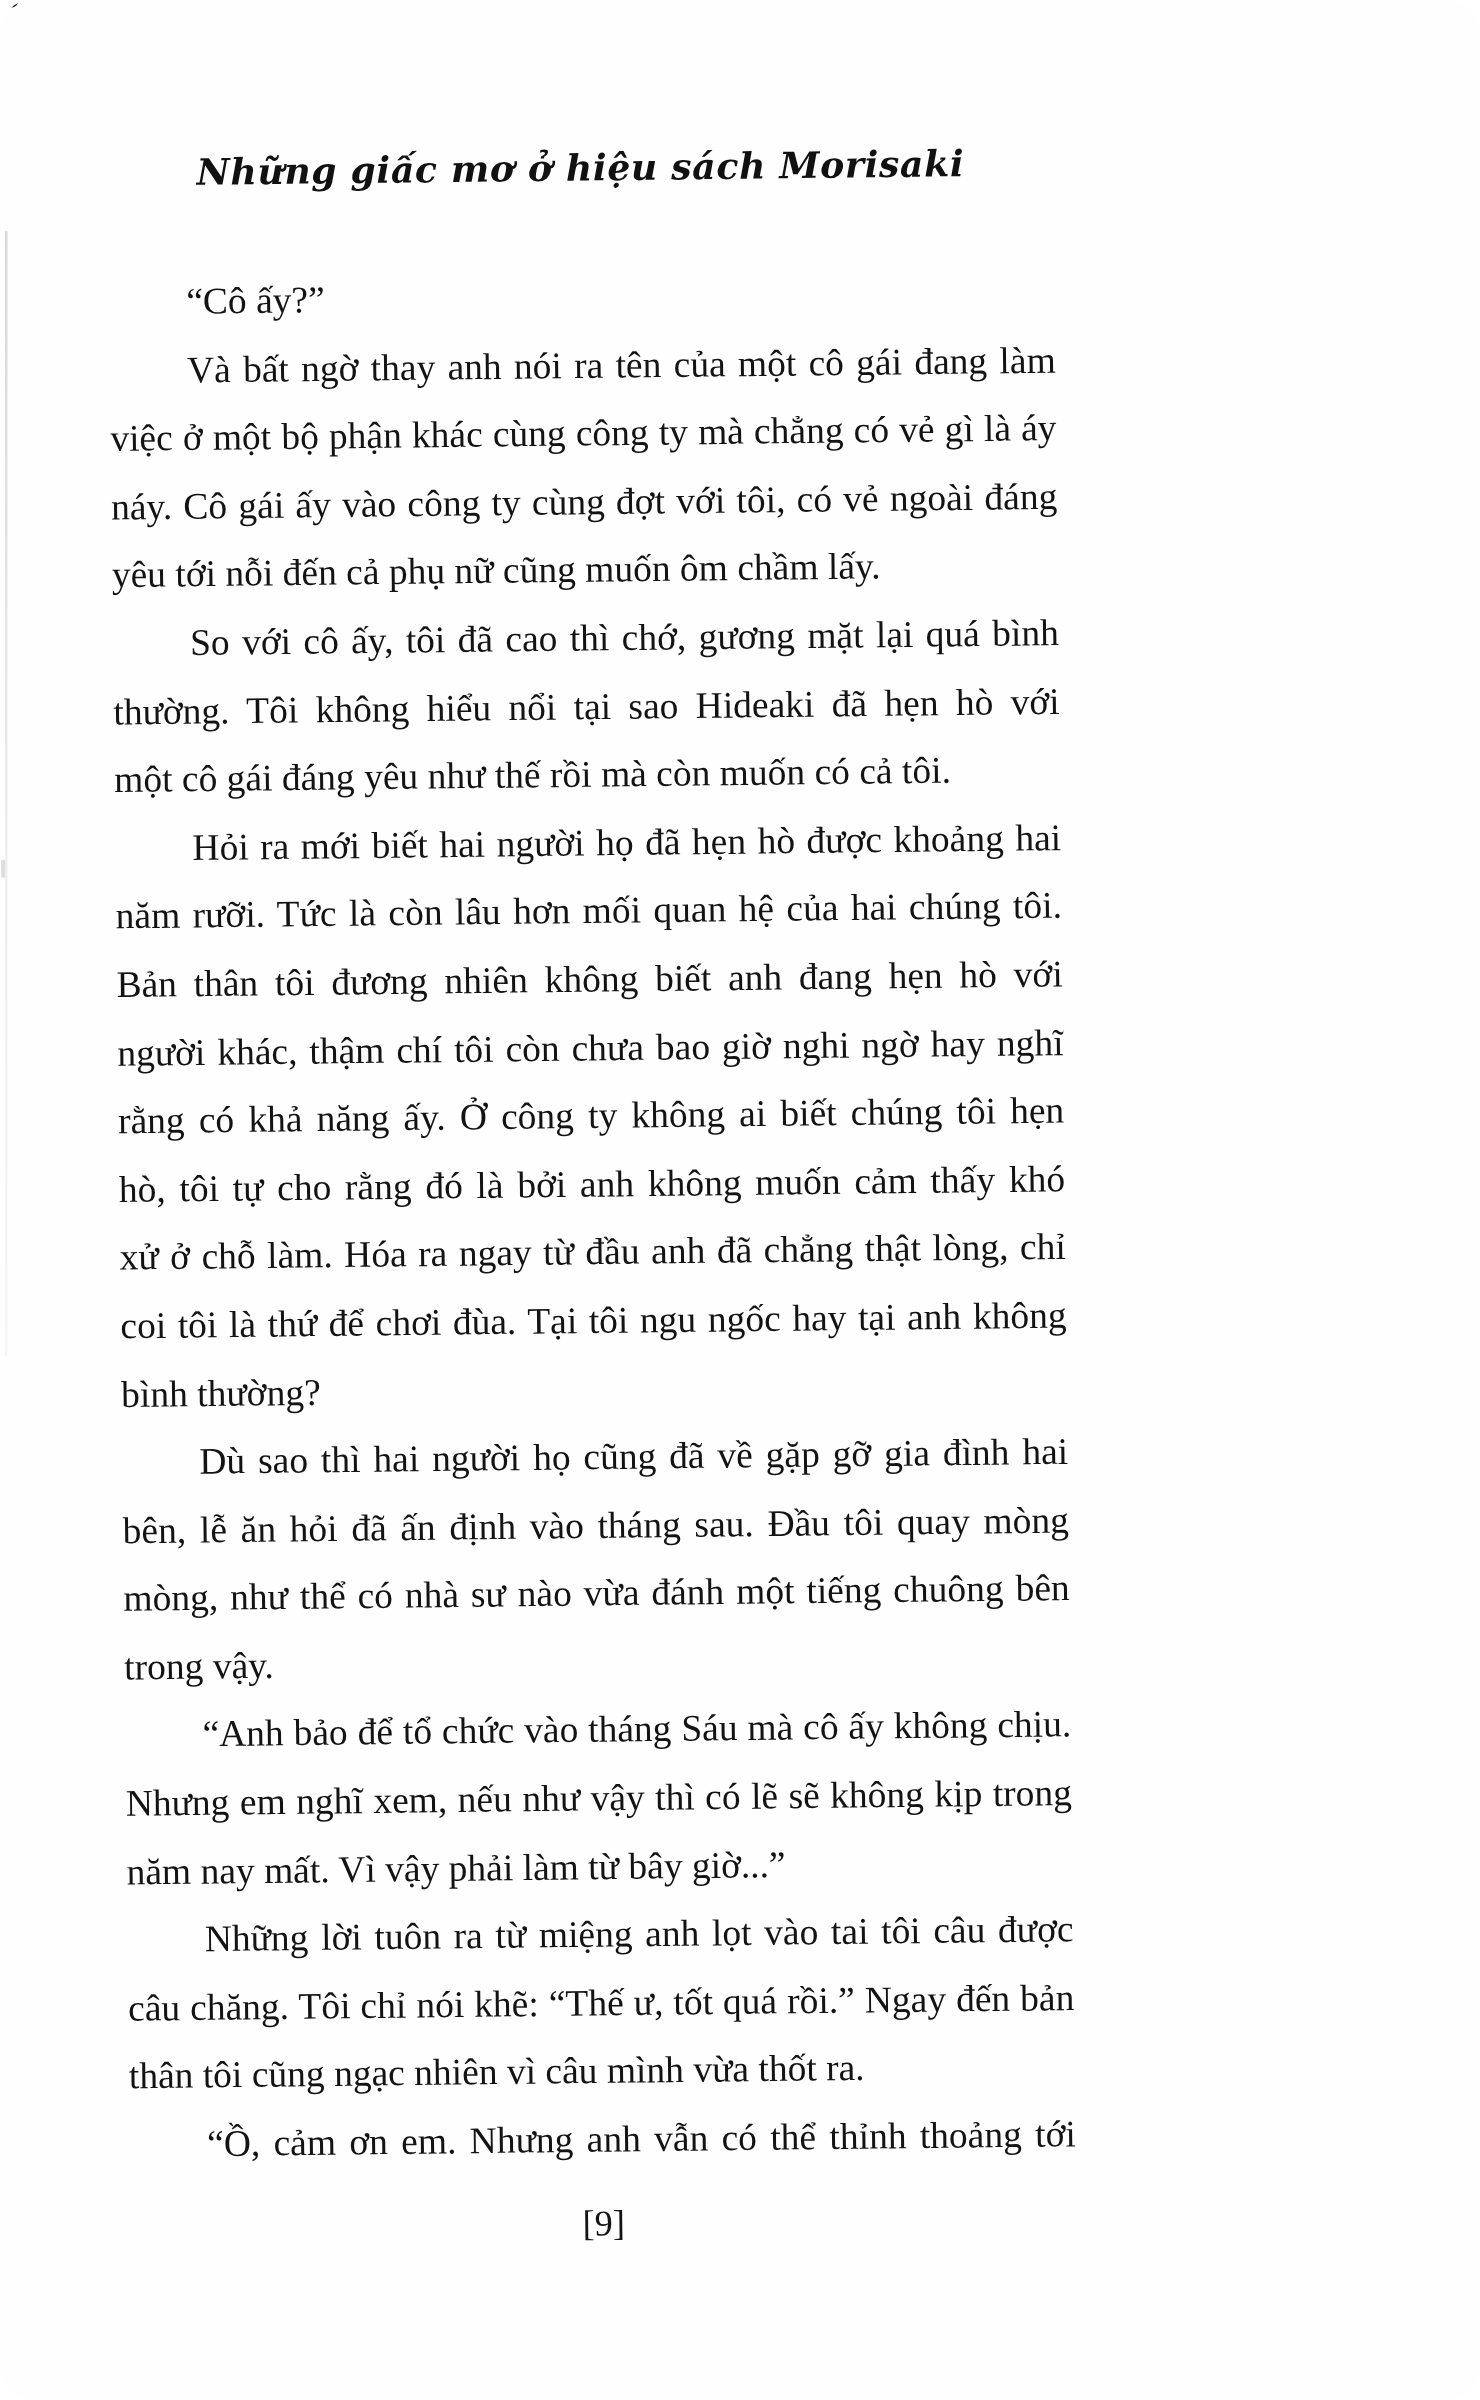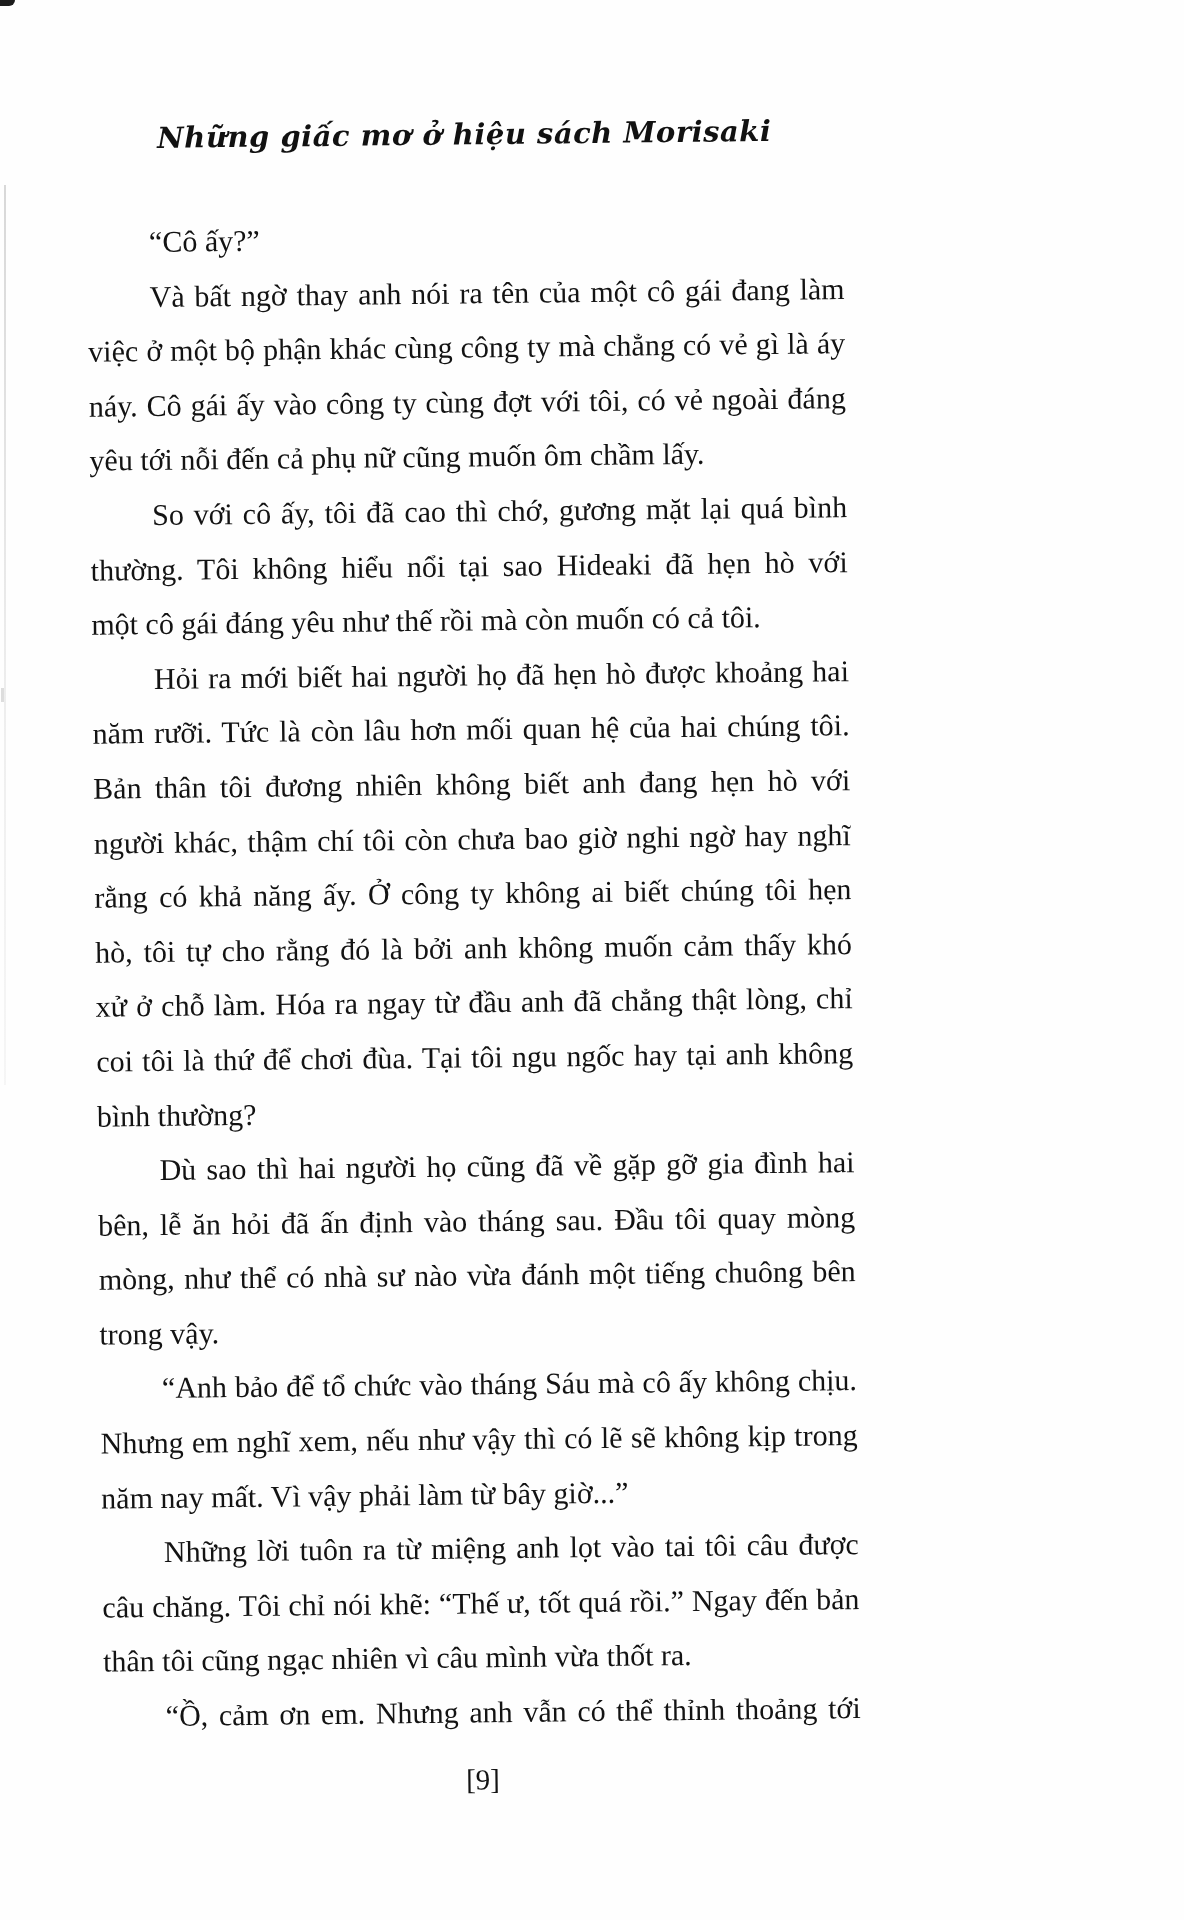--- a/index.html
+++ b/index.html
@@ -8,20 +8,21 @@
     background: #ffffff;
   }
   .page {
     position: relative;
     width: 1184px;
     height: 1920px;
     background: #fefefe;
     overflow: hidden;
     font-family: "Liberation Serif", serif;
     color: #141414;
+    border-radius: 25px;
   }
   
   .scan-tilt {
     position: absolute;
     left: 0; top: 0;
     width: 100%; height: 100%;
     transform: rotate(-0.65deg);
     transform-origin: 50% 40%;
   }
   .running-header {

